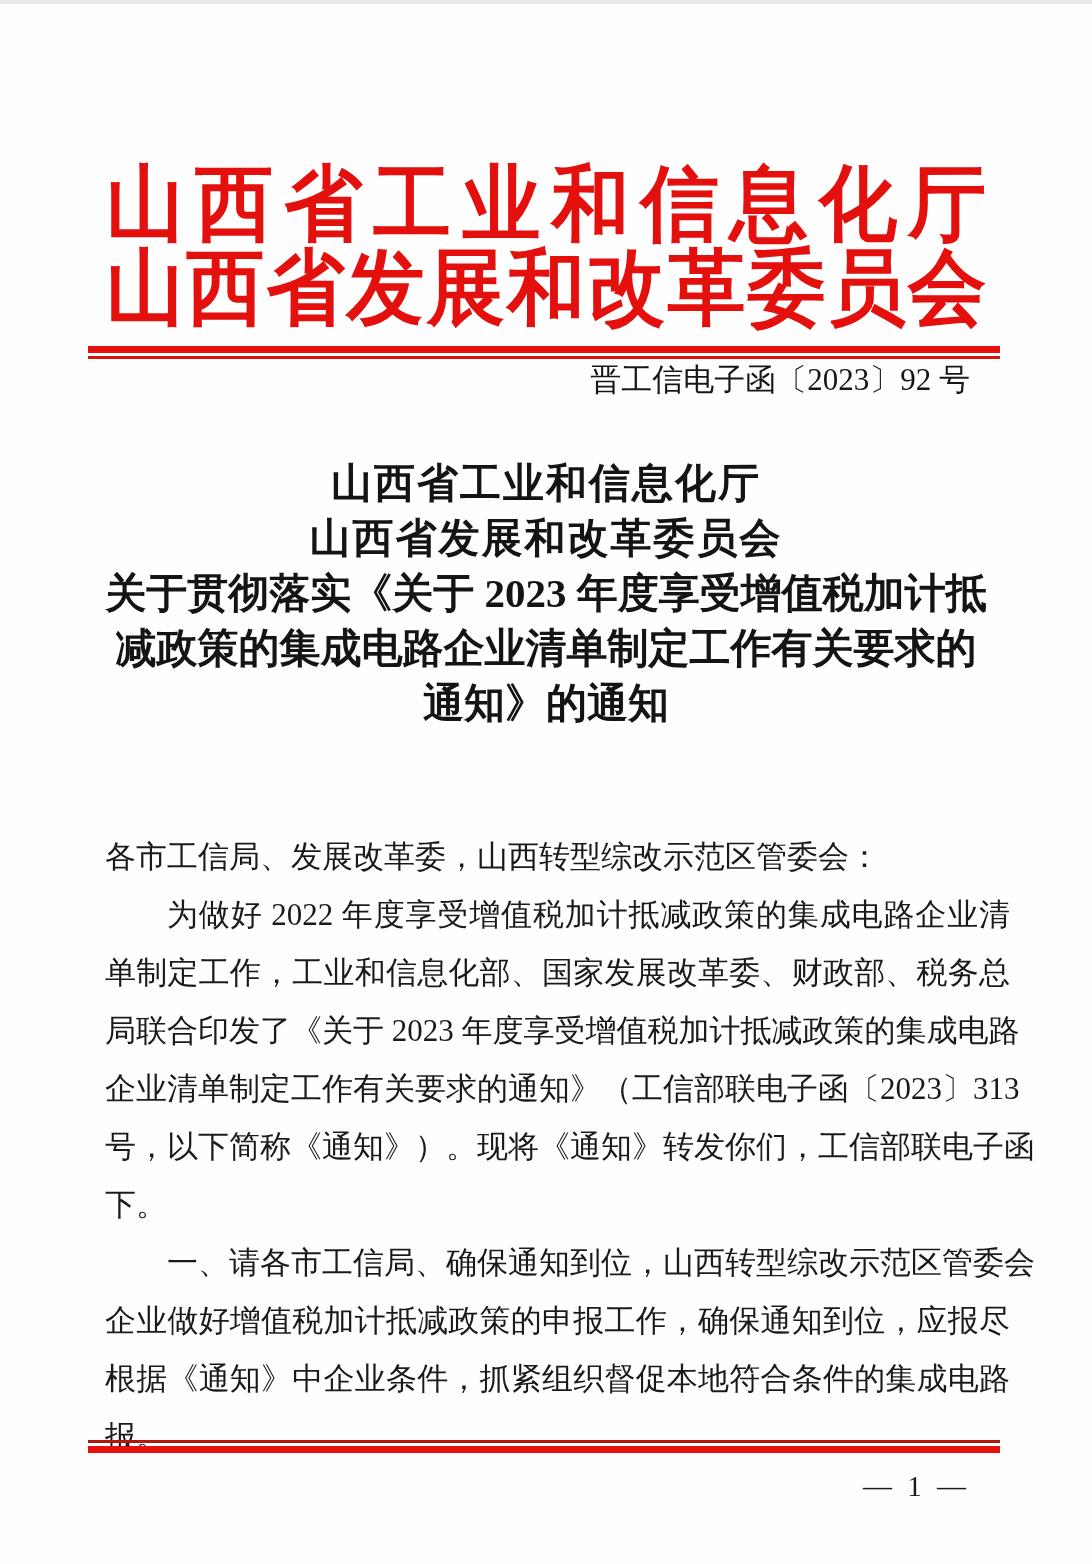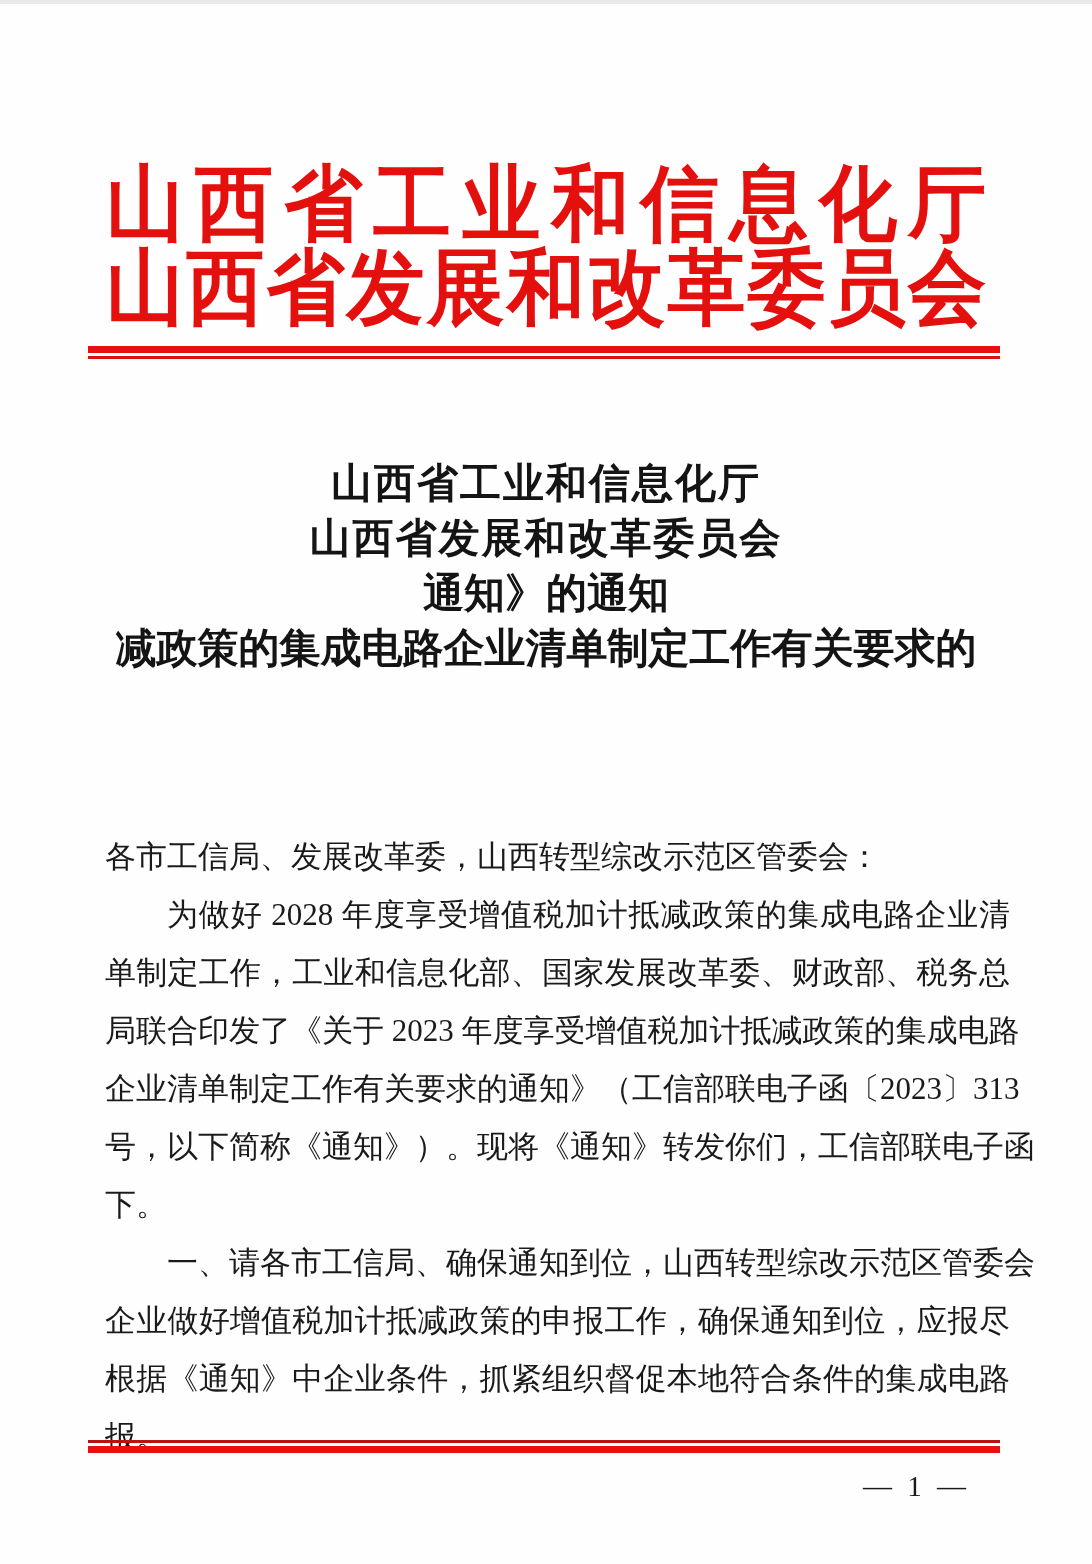--- a/index.html
+++ b/index.html
@@ -79,31 +79,33 @@
     <div class="lh-line">山西省工业和信息化厅</div>
     <div class="lh-line lh-line2">山西省发展和改革委员会</div>
   </header>
 
   <div class="red-rule">
     <div class="thick"></div>
     <div class="gap"></div>
     <div class="thin"></div>
   </div>
 
+  <div class="doc-number">晋工信电子函〔2023〕92 号</div>
 
   <div class="title">
     <div class="t-org">山西省工业和信息化厅</div>
     <div class="t-org">山西省发展和改革委员会</div>
+    <div>关于贯彻落实《关于 2023 年度享受增值税加计抵</div>
+    <div>减政策的集成电路企业清单制定工作有关要求的</div>
     <div>通知》的通知</div>
-    <div>减政策的集成电路企业清单制定工作有关要求的</div>
   </div>
 
   <div class="body-text">
     <div class="bline tail">各市工信局、发展改革委，山西转型综改示范区管委会：</div>
-    <div class="bline indent">为做好 2028 年度享受增值税加计抵减政策的集成电路企业清</div>
+    <div class="bline indent">为做好 2022 年度享受增值税加计抵减政策的集成电路企业清</div>
     <div class="bline">单制定工作，工业和信息化部、国家发展改革委、财政部、税务总</div>
     <div class="bline">局联合印发了《关于 2023 年度享受增值税加计抵减政策的集成电路</div>
     <div class="bline">企业清单制定工作有关要求的通知》（工信部联电子函〔2023〕313</div>
     <div class="bline">号，以下简称《通知》）。现将《通知》转发你们，工信部联电子函</div>
     <div class="bline tail">下。</div>
     <div class="bline indent">一、请各市工信局、确保通知到位，山西转型综改示范区管委会</div>
     <div class="bline">企业做好增值税加计抵减政策的申报工作，确保通知到位，应报尽</div>
     <div class="bline">根据《通知》中企业条件，抓紧组织督促本地符合条件的集成电路</div>
     <div class="bline tail">报。</div>
   </div>

